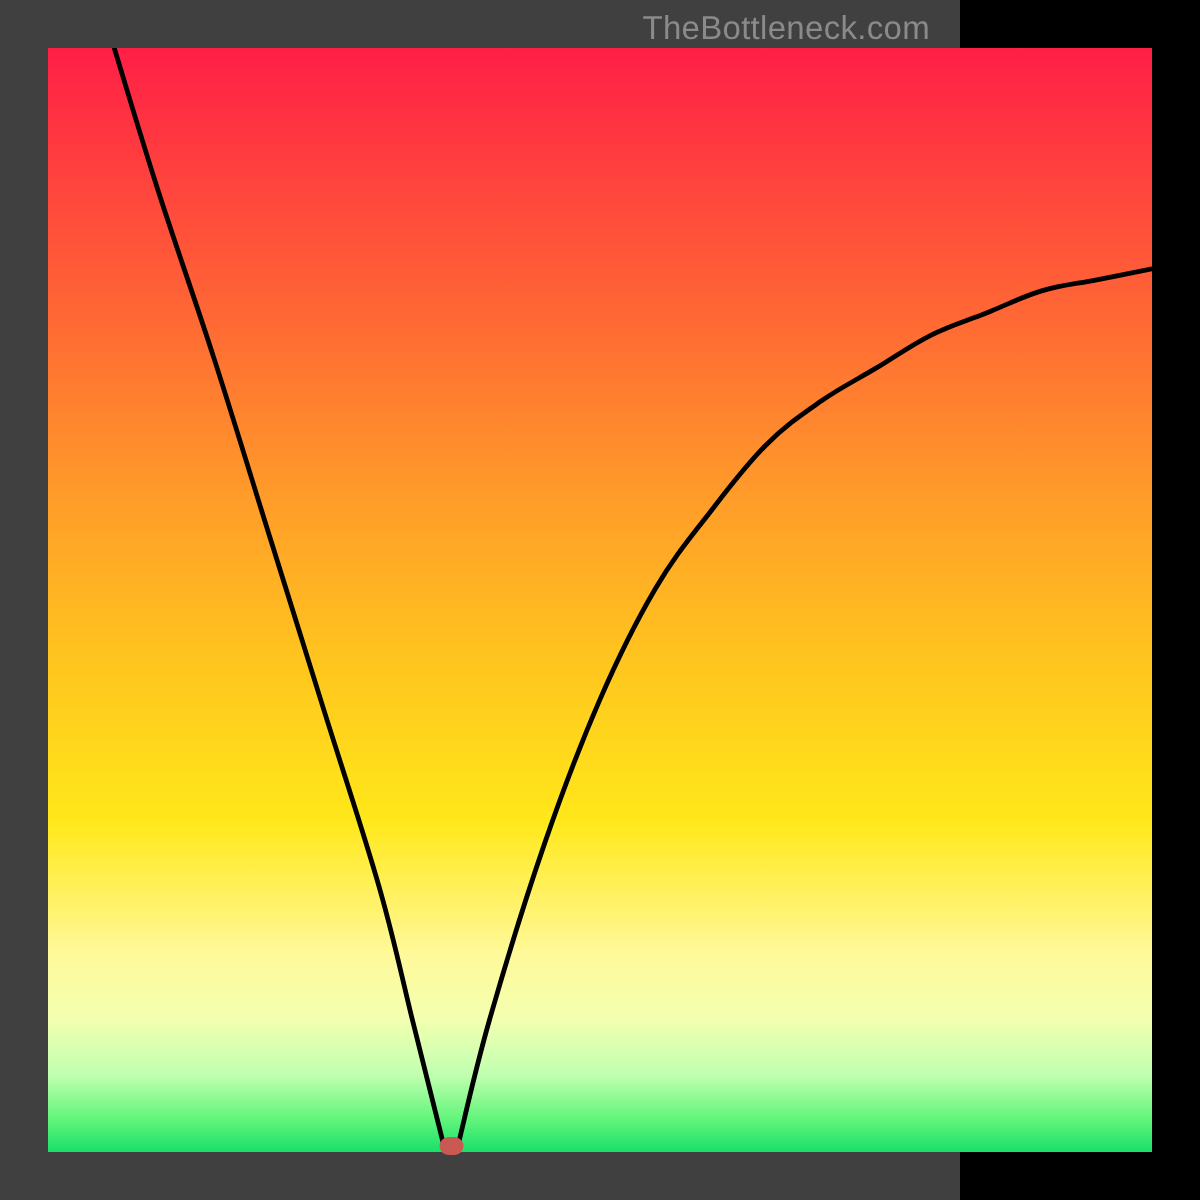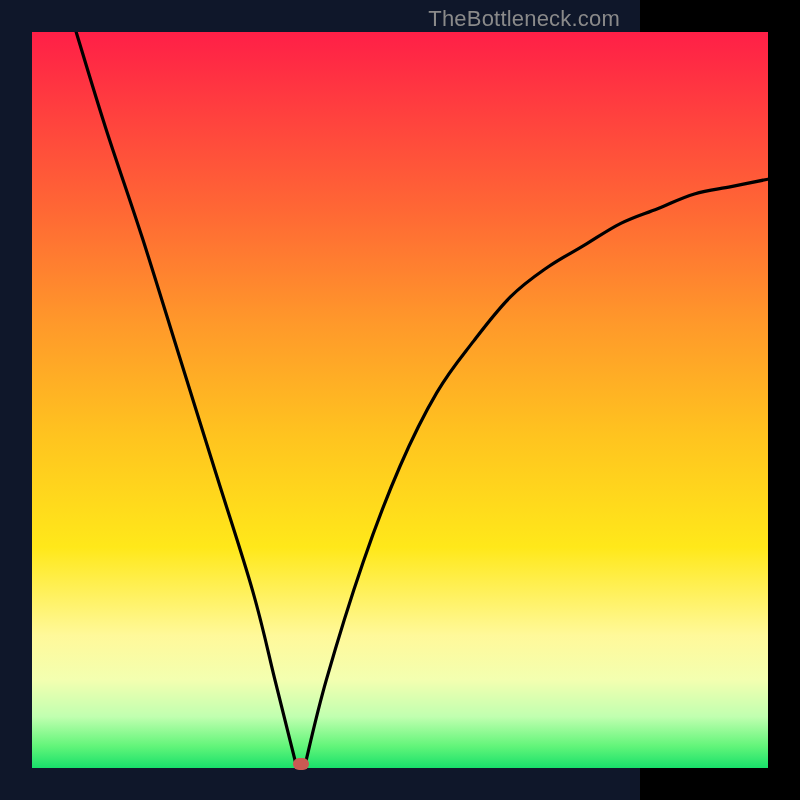--- a/index.html
+++ b/index.html
@@ -10,21 +10,21 @@
     background: #000;
     overflow: hidden;
     font-family: Arial, Helvetica, sans-serif;
   }
   .frame {
     position: absolute;
     left: 0;
     top: 0;
     width: 640px;
     height: 800px;
-    background: #0f172a;
+    background: #404040;
   }
   .plot-area {
     position: absolute;
     left: 32px;
     top: 32px;
     width: 736px;
     height: 736px;
     
     background: linear-gradient(
       to bottom,

